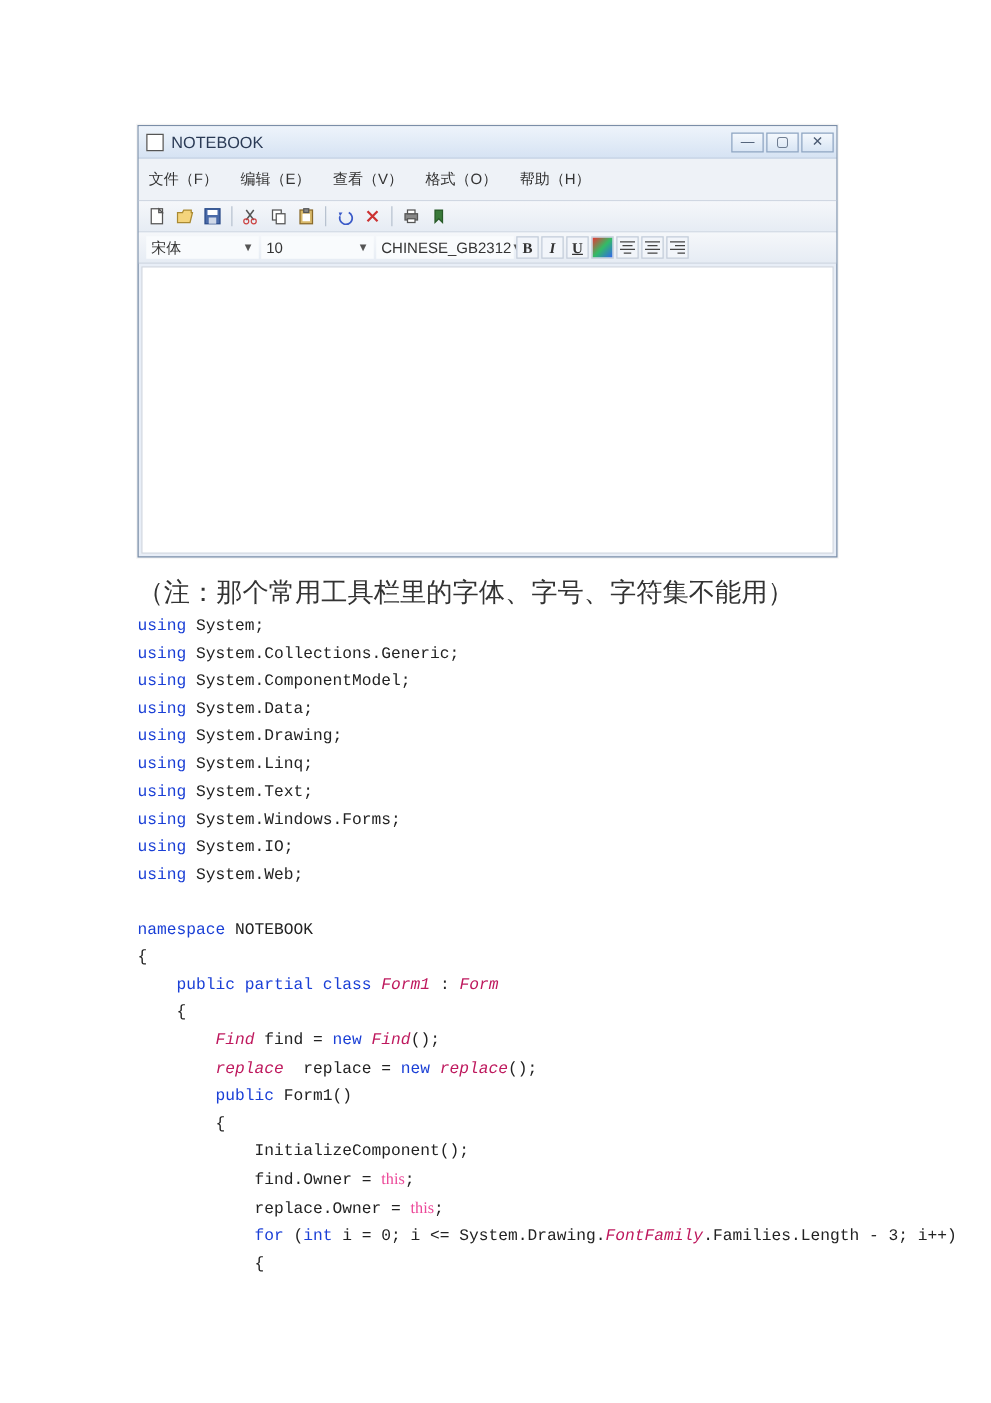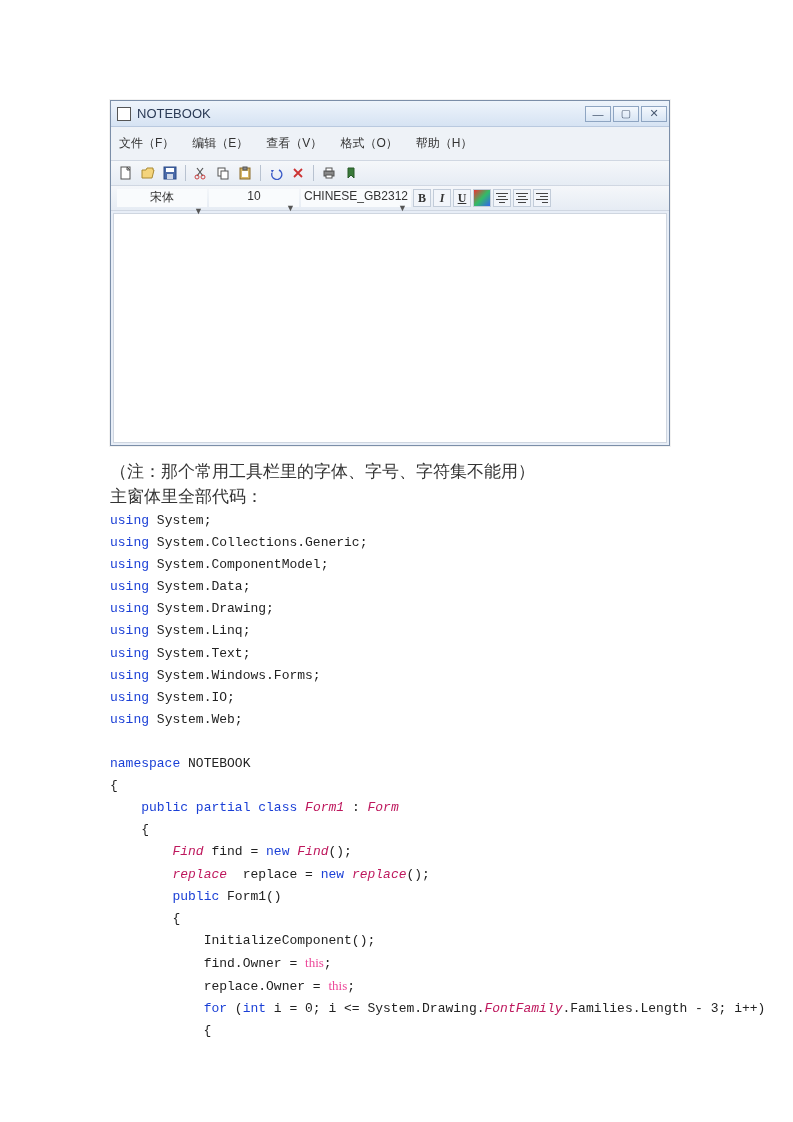--- a/index.html
+++ b/index.html
@@ -60,21 +60,21 @@
   .sep { width:1px; height:16px; background:#b8c2d0; margin:0 2px; }
   .toolbar2 {
     display: flex; align-items: center; gap: 2px;
     padding: 3px 6px;
     background: linear-gradient(#f5f7fa,#e6ecf4);
     border-bottom: 1px solid #d0d7e2;
     font-size: 12px;
   }
   .combo {
     display: flex; align-items: center; height: 18px;
-    padding: 0 4px; background: #f9fbfd; flex-direction: column;
+    padding: 0 4px; background: #f9fbfd;
   }
   .combo .arrow { margin-left: 4px; font-size: 9px; color: #555; }
   .fmtbtn {
     width: 18px; height: 18px; border: 1px solid #c2ccd9;
     display:flex;align-items:center;justify-content:center;
     font-family: "Times New Roman", serif; font-size: 12px; font-weight: bold;
     background: #f2f5fa;
   }
   .fmtbtn.i { font-style: italic; }
   .fmtbtn.u { text-decoration: underline; }
@@ -94,21 +94,21 @@
     width: calc(100% - 4px);
   }
   .statusbar {
     padding: 3px 6px; font-size: 12px;
     background: #eef2f7; border-top: 1px solid #d0d7e2;
     display:flex; justify-content:space-between;
   }
   .resize-grip { color:#9aa7b8; font-size:10px; }
   .note-text {
     margin: 14px 0 2px 0;
-    font-size: 17px; color: #333;
+    font-size: 21px; color: #333;
   }
   .code {
     font-family: SimSun, "Courier New", monospace;
     font-size: 13px;
     line-height: 1.7;
     white-space: pre;
     color: #222;
   }
   .kw { color: #1a3fd6; }
   .type { color: #be185d; font-style: italic; }
@@ -240,21 +240,20 @@
           <span style="width:12px"></span>
           <span style="width:6px;margin-left:6px"></span>
         </div>
     </div>
 
     <div class="editor"></div>
 
   </div>
 
   <div class="note-text">（注：那个常用工具栏里的字体、字号、字符集不能用）</div>
-  <div class="note-text" style="margin-top:0">主窗体里全部代码：</div>
 
   <div class="code"><span class="kw">using</span> <span>System;</span>
 <span class="kw">using</span> <span>System.Collections.Generic;</span>
 <span class="kw">using</span> <span>System.ComponentModel;</span>
 <span class="kw">using</span> <span>System.Data;</span>
 <span class="kw">using</span> <span>System.Drawing;</span>
 <span class="kw">using</span> <span>System.Linq;</span>
 <span class="kw">using</span> <span>System.Text;</span>
 <span class="kw">using</span> <span>System.Windows.Forms;</span>
 <span class="kw">using</span> <span>System.IO;</span>

